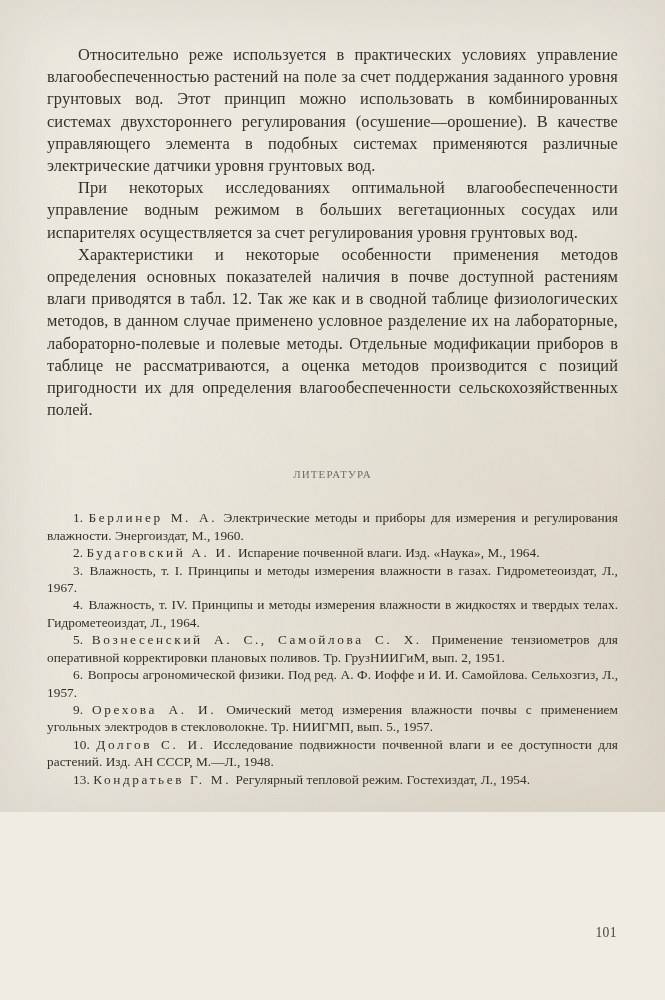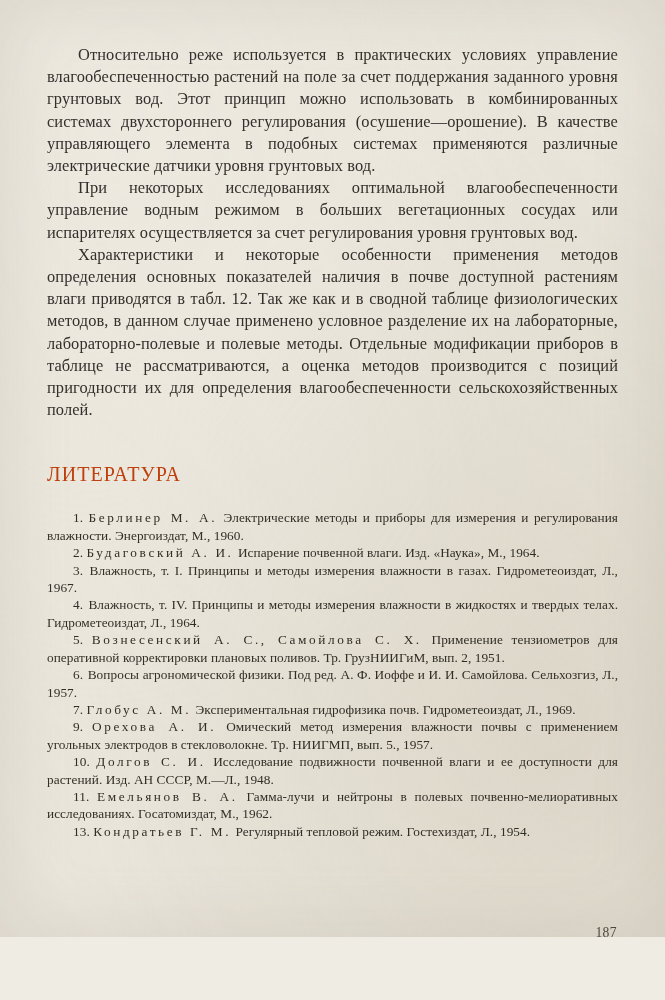--- a/index.html
+++ b/index.html
@@ -34,21 +34,21 @@
     inset: 0;
     pointer-events: none;
     box-shadow: inset 0 0 60px 12px rgba(160,152,136,0.18);
   }
 
   .page {
     position: absolute;
     left: 0;
     top: 0;
     width: 665px;
-    height: 937px;
+    height: 812px;
   }
 
   .content {
     position: absolute;
     left: 47px;
     top: 44px;
     width: 571px;
   }
 
   
@@ -61,26 +61,26 @@
     text-indent: 31px;
     color: #33302c;
     letter-spacing: 0.1px;
     -webkit-font-smoothing: antialiased;
   }
 
   
   .lit-heading {
     margin: 0;
     padding-top: 44px;
-    text-align: left;
-    font-size: 20px;
+    text-align: center;
+    font-size: 11px;
     line-height: 18px;
     letter-spacing: 1.1px;
     font-weight: normal;
-    color: #c2410c;
+    color: #737373;
   }
 
   
   .refs {
     margin: 0;
     padding: 26px 0 0 0;
     list-style: none;
   }
   .refs li {
     margin: 0;
@@ -124,26 +124,24 @@
 
     <h2 class="lit-heading">ЛИТЕРАТУРА</h2>
 
     <ol class="refs">
       <li><span>1.</span> <span class="sp">Берлинер М. А.</span> <span>Электрические методы и приборы для измерения и регулирования влажности. Энергоиздат, М., 1960.</span></li>
       <li><span>2.</span> <span class="sp">Будаговский А. И.</span> <span>Испарение почвенной влаги. Изд. «Наука», М., 1964.</span></li>
       <li><span>3.</span> <span class="sp"></span><span>Влажность, т. I. Принципы и методы измерения влажности в газах. Гидрометеоиздат, Л., 1967.</span></li>
       <li><span>4.</span> <span class="sp"></span><span>Влажность, т. IV. Принципы и методы измерения влажности в жидкостях и твердых телах. Гидрометеоиздат, Л., 1964.</span></li>
       <li><span>5.</span> <span class="sp">Вознесенский А. С., Самойлова С. Х.</span> <span>Применение тензиометров для оперативной корректировки плановых поливов. Тр. ГрузНИИГиМ, вып. 2, 1951.</span></li>
       <li><span>6.</span> <span class="sp"></span><span>Вопросы агрономической физики. Под ред. А. Ф. Иоффе и И. И. Самойлова. Сельхозгиз, Л., 1957.</span></li>
-      <li><span>7.</span> <span class="sp">Глобус А. М.</span> <span>Экспериментальная гидрофизика почв. Гидрометеоиздат, Л., 1969.</span></li>
       <li><span>9.</span> <span class="sp">Орехова А. И.</span> <span>Омический метод измерения влажности почвы с применением угольных электродов в стекловолокне. Тр. НИИГМП, вып. 5., 1957.</span></li>
       <li><span>10.</span> <span class="sp">Долгов С. И.</span> <span>Исследование подвижности почвенной влаги и ее доступности для растений. Изд. АН СССР, М.—Л., 1948.</span></li>
-      <li><span>11.</span> <span class="sp">Емельянов В. А.</span> <span>Гамма-лучи и нейтроны в полевых почвенно-мелиоративных исследованиях. Госатомиздат, М., 1962.</span></li>
       <li><span>13.</span> <span class="sp">Кондратьев Г. М.</span> <span>Регулярный тепловой режим. Гостехиздат, Л., 1954.</span></li>
     </ol>
 
   </div>
 
-  <div class="folio">187</div>
+  <div class="folio">101</div>
 
   <div class="paper-grain"></div>
   <div class="vignette"></div>
 </div>
 
 </body></html>

